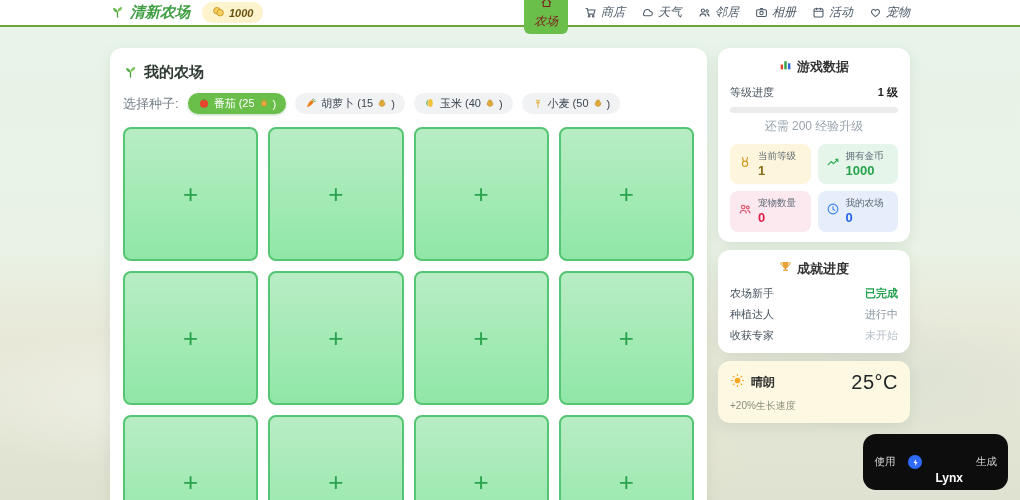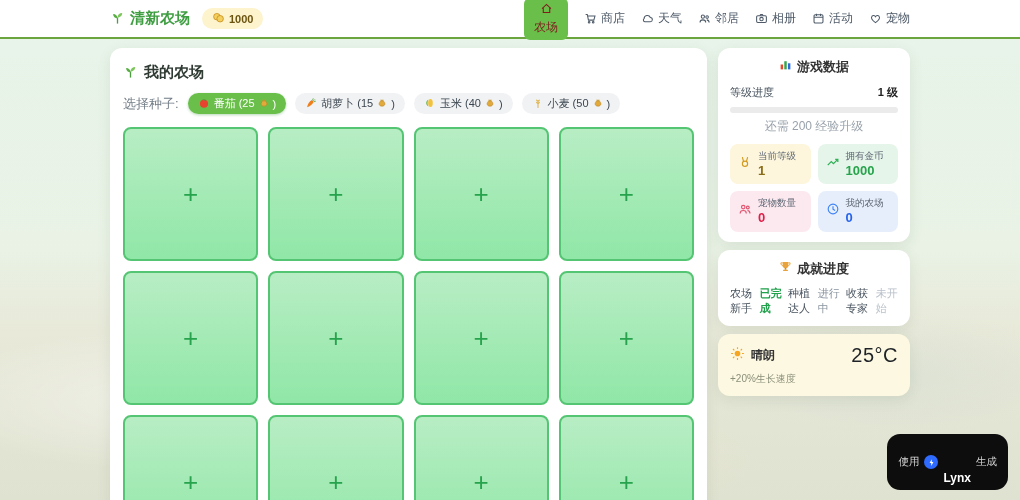--- a/index.html
+++ b/index.html
@@ -9,24 +9,25 @@
     font-family:"Liberation Sans", sans-serif;
     background:
       radial-gradient(ellipse 320px 100px at 15% 80%, rgba(255,255,255,.40), transparent 70%),
       radial-gradient(ellipse 280px 90px at 55% 92%, rgba(236,232,206,.55), transparent 70%),
       radial-gradient(ellipse 260px 90px at 88% 75%, rgba(214,222,211,.55), transparent 70%),
       linear-gradient(180deg,#e8f4ea 0%,#e9f2e5 50%,#e8e9d9 66%,#dfe2d0 100%);
   }
 
   
   .navbar {
-    position:absolute; top:0; left:0; right:0; height:39px;
+    position:absolute; top:0; left:0; right:0; height:27px;
     background:#fff; border-bottom:2px solid #6aa53e;
     display:flex; align-items:center; justify-content:space-between;
     padding:0 110px;
+    font-style:italic;
   }
   .nav-left { display:flex; align-items:center; gap:12px; }
   .logo { display:flex; align-items:center; gap:5px; font-size:15px; font-weight:bold; color:#3f9e42; }
   .coin-badge {
     display:flex; align-items:center; gap:4px;
     background:#fdf3cd; border-radius:11px; padding:3px 10px;
     font-size:11px; font-weight:bold; color:#6b5410; cursor:default;
   }
   .nav-menu { display:flex; align-items:center; gap:16px; }
   .nav-item {
@@ -77,38 +78,38 @@
   .stat-grid { display:grid; grid-template-columns:1fr 1fr; gap:7px; margin-top:9px; }
   .stat-card { border-radius:8px; padding:6px 8px; display:flex; align-items:center; gap:6px; cursor:default; }
   .stat-card .txt { display:flex; flex-direction:column; gap:1px; }
   .stat-card .label { font-size:9.5px; color:#5c6672; }
   .stat-card .value { font-size:13px; font-weight:bold; line-height:1.1; }
   .t-yellow { background:#fdf6dc; } .t-yellow .value { color:#8a6d1a; }
   .t-green  { background:#e6f5ea; } .t-green  .value { color:#27a34c; }
   .t-pink   { background:#fce9f0; } .t-pink   .value { color:#e11d48; }
   .t-blue   { background:#e7eefb; } .t-blue   .value { color:#2563eb; }
 
-  .ach-list { margin-top:8px; display:flex; flex-direction:row; gap:6px; }
+  .ach-list { margin-top:8px; display:flex; flex-direction:column; gap:6px; }
   .ach-row { display:flex; justify-content:space-between; font-size:11px; }
   .ach-name { color:#4a5560; }
   .st-done { color:#22a14c; font-weight:bold; }
   .st-doing { color:#8a94a0; }
   .st-todo { color:#b9c1ca; }
 
   .weather { background:#fdf8e1; }
   .weather-top { display:flex; justify-content:space-between; align-items:center; }
   .weather-cond { display:flex; align-items:center; gap:6px; font-size:12px; font-weight:bold; color:#333; }
   .weather-temp { font-size:20px; color:#1f2328; letter-spacing:.5px; }
   .weather-bonus { font-size:10px; color:#8a8f7a; margin-top:5px; }
 
   
   .lynx-badge {
     position:absolute; right:12px; bottom:10px;
     background:#0d0d0d; color:#fff; border-radius:13px;
-    padding:5px 11px; display:flex; align-items:center; gap:5px;
+    padding:5px 11px; display:flex; align-items:center; gap:13px;
     font-size:10.5px; cursor:pointer;
   }
   .lynx-badge .dim { color:#d6d6d6; }
   .lynx-badge .brand { font-weight:bold; font-size:12px; color:#fff;margin-top:32px; }
   .lynx-logo { width:14px; height:14px; border-radius:50%; background:#2f6bff; display:flex; align-items:center; justify-content:center; }
 </style>
 </head>
 <body>
 
 <div class="navbar">

